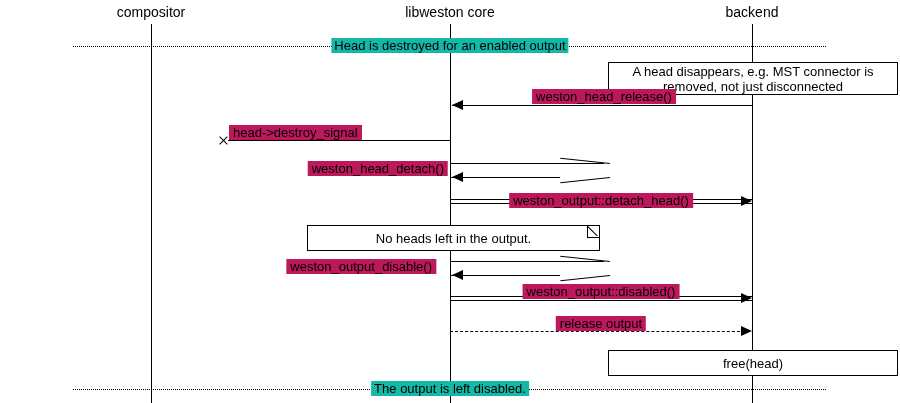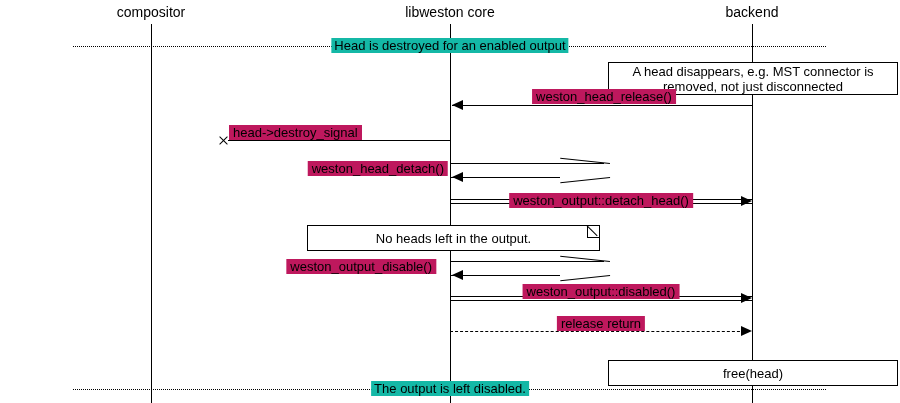--- a/index.html
+++ b/index.html
@@ -209,22 +209,22 @@
   <div class="arrow-head left" style="left:452px; top:270px;"></div>
   <div class="msg-label right-align" style="left:436px; top:259px;">weston_output_disable()</div>
 
   <div class="msg-line" style="left:450px; top:296px; width:302px;"></div>
   <div class="msg-line" style="left:450px; top:300px; width:302px;"></div>
   <div class="arrow-head right" style="left:741px; top:293px;"></div>
   <div class="msg-label center" style="left:601px; top:284px;">weston_output::disabled()</div>
 
   <div class="msg-line dashed" style="left:450px; top:331px; width:300px;"></div>
   <div class="arrow-head right" style="left:741px; top:326px;"></div>
-  <div class="msg-label center" style="left:601px; top:316px;">release return</div>
-
-  <div class="note-box" style="left:608px; top:360px; width:290px; height:26px;">
+  <div class="msg-label center" style="left:601px; top:316px;">release output</div>
+
+  <div class="note-box" style="left:608px; top:350px; width:290px; height:26px;">
     <span class="note-text">free(head)</span>
   </div>
 
   <div class="sep-line" style="left:73px; top:389px; width:753px;"></div>
   <div class="sep-label" style="left:450px; top:381px;">The output is left disabled.</div>
 
 </div>
 
 </body></html>

